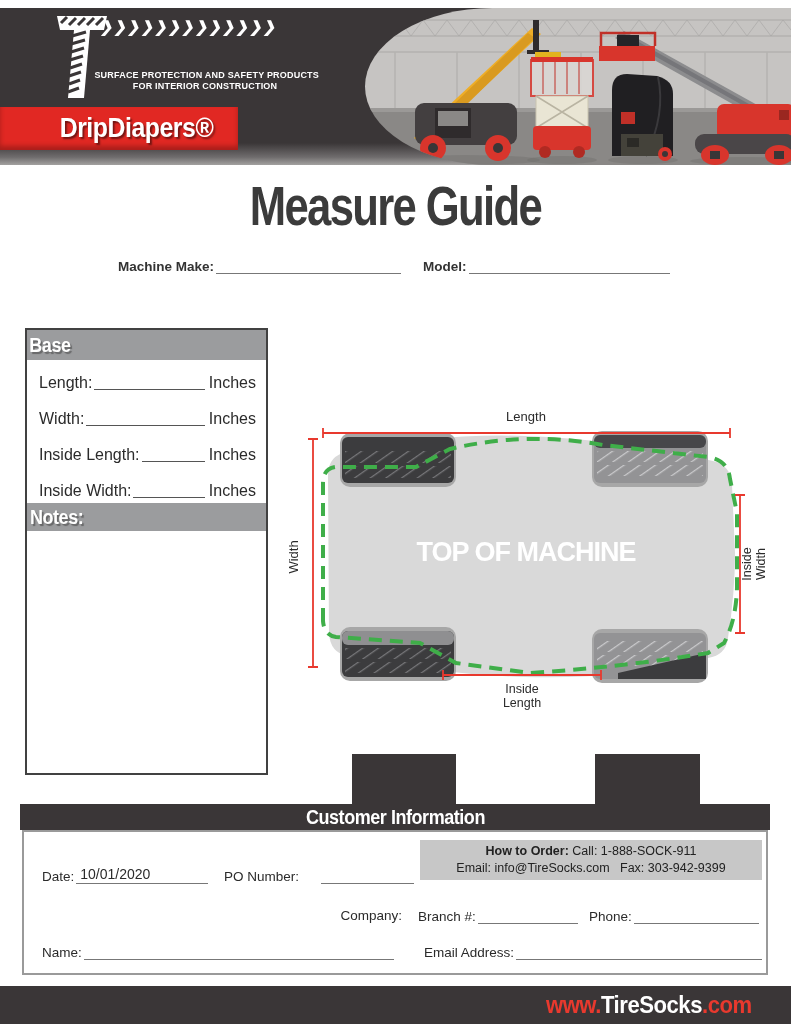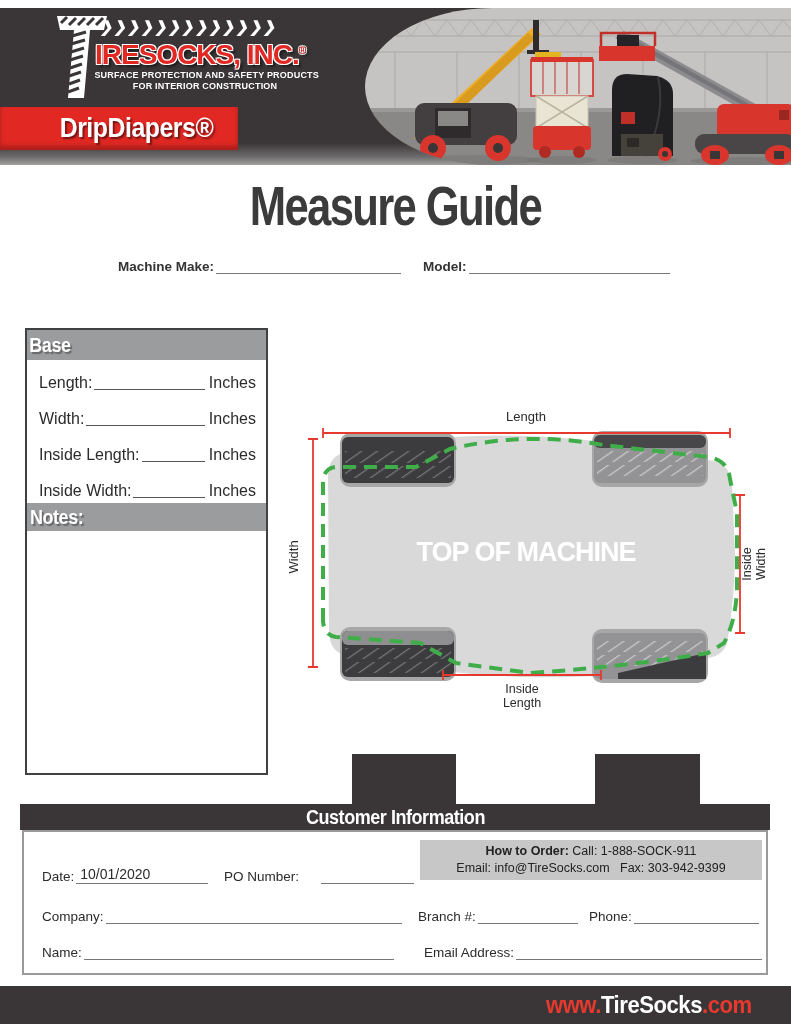--- a/index.html
+++ b/index.html
@@ -78,21 +78,20 @@
     <div id="logo">
       <svg style="position:absolute;left:0;top:6px;" width="54" height="86" viewBox="0 0 54 86">
         <polygon points="2,2 52,2 49,16 5,16" fill="#fff"></polygon>
         <polygon points="19,16 35,16 29,84 13,84" fill="#fff"></polygon>
         <g stroke="#3a3637" stroke-width="3" fill="none">
           <path d="M6 9 L12 3 M14 11 L21 4 M23 11 L30 4 M32 11 L39 4 M41 11 L48 4"></path>
           <path d="M17 22 L31 18 M16 30 L30 26 M16 38 L29 34 M15 46 L28 42 M15 54 L27 50 M14 62 L26 58 M14 70 L25 66 M13 78 L24 74"></path>
         </g>
       </svg>
       <div id="chev">❯❯❯❯❯❯❯❯❯❯❯❯❯</div>
-      <div id="brand"><span>IRESOCKS, INC.</span><sup>®</sup></div>
       <div id="tag1" class="tag">SURFACE PROTECTION AND SAFETY PRODUCTS</div>
       <div id="tag2" class="tag">FOR INTERIOR CONSTRUCTION</div>
     </div>
 
     <div id="dripbar">
       <span>DripDiapers®</span>
     </div>
 
     <div id="photo">
       <svg width="426" height="157" viewBox="0 0 426 157">
@@ -289,21 +288,21 @@
 
     <div class="fld" style="left:18px;top:36px;width:166px;">
       <span class="lbl">Date:</span>
       <span class="line"><span class="dateval">10/01/2020</span></span>
     </div>
     <div class="fld" style="left:200px;top:36px;width:190px;gap:20px;">
       <span class="lbl">PO Number:</span>
       <span class="line"></span>
     </div>
 
-    <div class="fld" style="left:18px;top:76px;width:360px;">
+    <div class="fld" style="left:18px;top:76px;width:360px;flex-direction:column;">
       <span class="lbl">Company:</span>
       <span class="line"></span>
     </div>
     <div class="fld" style="left:394px;top:76px;width:160px;">
       <span class="lbl">Branch #:</span>
       <span class="line"></span>
     </div>
     <div class="fld" style="left:565px;top:76px;width:170px;">
       <span class="lbl">Phone:</span>
       <span class="line"></span>

